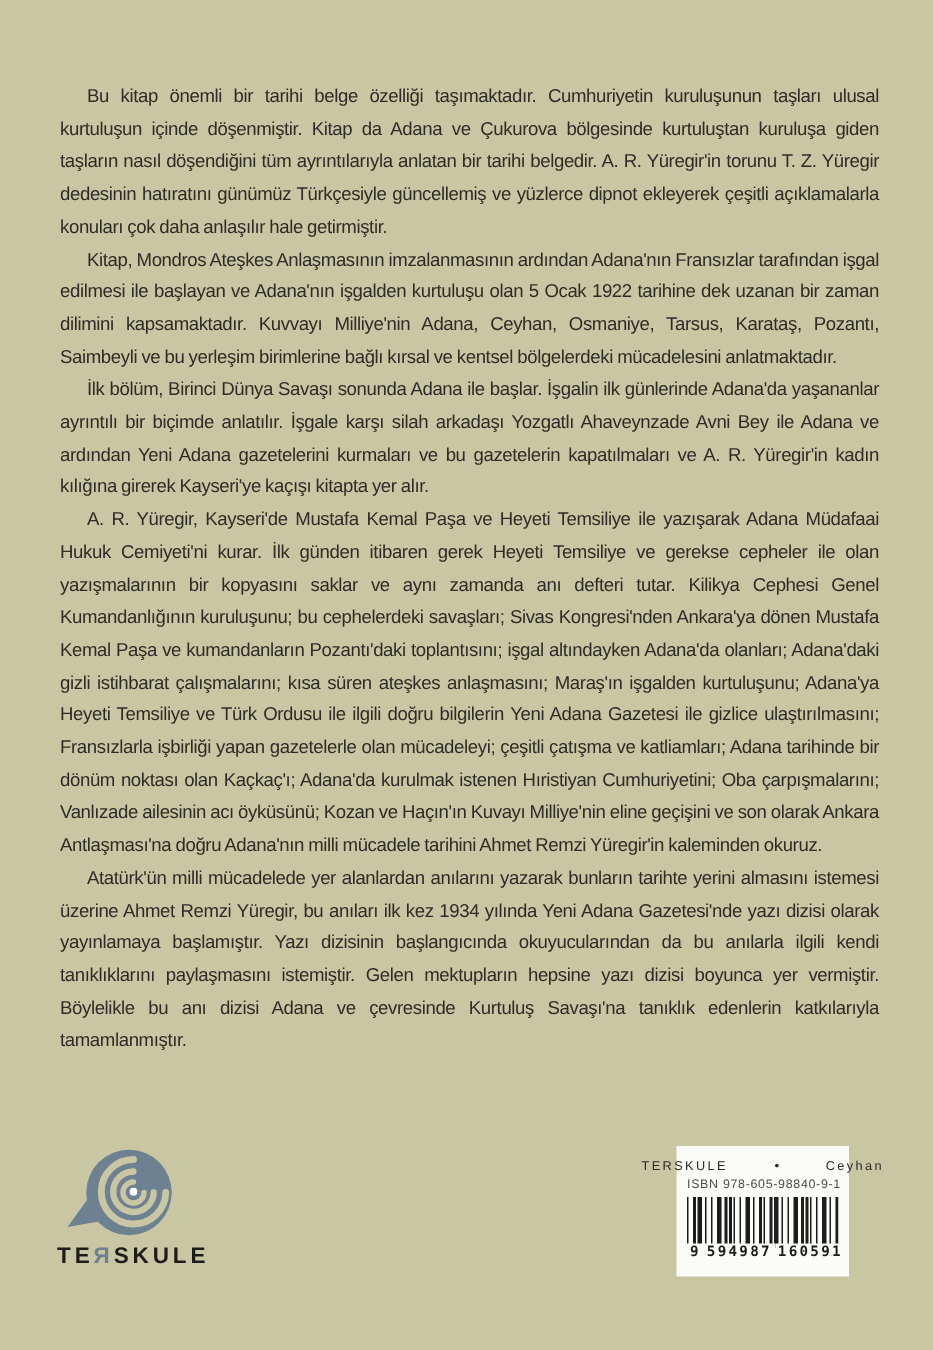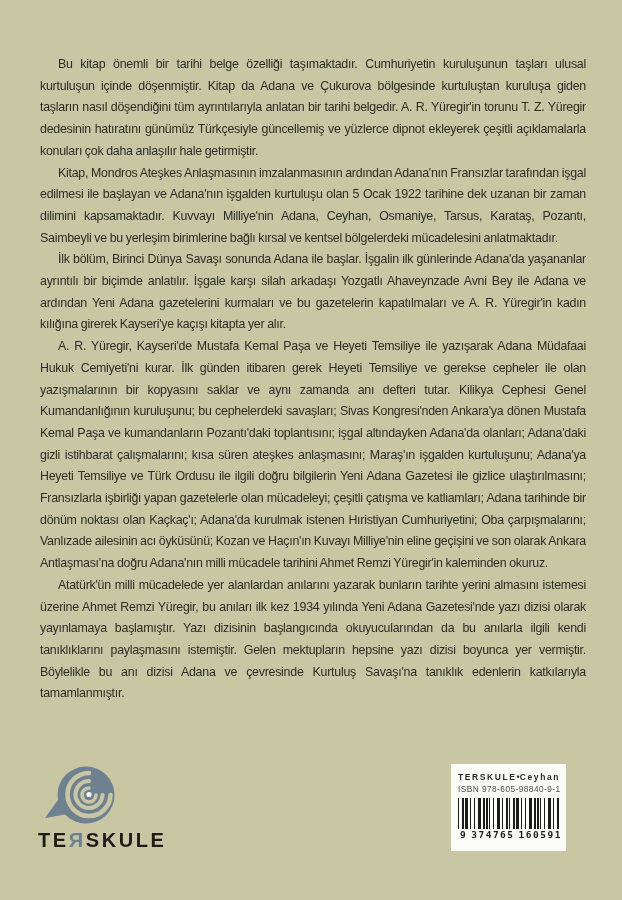--- a/index.html
+++ b/index.html
@@ -35,46 +35,47 @@
   .publisher-logo {
     position: absolute;
     left: 38px;
     top: 766px;
     width: 130px;
     text-align: left;
   }
   .snail { display: block; margin-left: 4px; }
   .wordmark {
     margin-top: 3px;
-    font-size: 20px;
+    font-size: 15px;
     font-weight: bold;
     letter-spacing: 2.6px;
     color: #1d1c18;
     white-space: nowrap;
   }
   .wordmark .rev-r { color: #6e8191; }
   
   .barcode-panel {
     position: absolute;
     left: 451px;
     top: 764px;
     width: 115px;
     height: 87px;
     background: #fbfbf8;
     padding: 8px 7px 0 7px;
   }
   .bc-title-row {
     display: flex;
-    justify-content: space-between;
+    justify-content: center;
     align-items: center;
     font-size: 8.5px;
-    font-weight: bold;
+    font-weight: normal;
     letter-spacing: 1.6px;
     color: #2a2a2a;
     line-height: 10px;
+    gap: 31px;
   }
   .bc-title-row .bc-dot { font-size: 9px; letter-spacing: 0; }
   .bc-isbn {
     margin-top: 2px;
     font-size: 8.3px;
     letter-spacing: 0.45px;
     color: #4b4b48;
     white-space: nowrap;
     line-height: 10px;
   }
@@ -145,21 +146,21 @@
       <span>TERSKULE</span>
       <span class="bc-dot">•</span>
       <span>Ceyhan</span>
     </div>
     <div class="bc-isbn">ISBN 978-605-98840-9-1</div>
     <div class="bc-code">
       <div class="bc-bars" id="bc-bars"><span class="bar" style="width: 1px;"></span><span class="gap" style="width: 3px;"></span><span class="bar" style="width: 2px;"></span><span class="gap" style="width: 1px;"></span><span class="bar" style="width: 3px;"></span><span class="gap" style="width: 2px;"></span><span class="bar" style="width: 1px;"></span><span class="gap" style="width: 3px;"></span><span class="bar" style="width: 1px;"></span><span class="gap" style="width: 3px;"></span><span class="bar" style="width: 3px;"></span><span class="gap" style="width: 2px;"></span><span class="bar" style="width: 2px;"></span><span class="gap" style="width: 1px;"></span><span class="bar" style="width: 2px;"></span><span class="gap" style="width: 1px;"></span><span class="bar" style="width: 1px;"></span><span class="gap" style="width: 3px;"></span><span class="bar" style="width: 1px;"></span><span class="gap" style="width: 3px;"></span><span class="bar" style="width: 3px;"></span><span class="gap" style="width: 2px;"></span><span class="bar" style="width: 1px;"></span><span class="gap" style="width: 3px;"></span><span class="bar" style="width: 2px;"></span><span class="gap" style="width: 1px;"></span><span class="bar" style="width: 1px;"></span><span class="gap" style="width: 3px;"></span><span class="bar" style="width: 2px;"></span><span class="gap" style="width: 1px;"></span><span class="bar" style="width: 3px;"></span><span class="gap" style="width: 2px;"></span><span class="bar" style="width: 1px;"></span><span class="gap" style="width: 3px;"></span><span class="bar" style="width: 1px;"></span><span class="gap" style="width: 3px;"></span><span class="bar" style="width: 3px;"></span><span class="gap" style="width: 2px;"></span><span class="bar" style="width: 2px;"></span><span class="gap" style="width: 1px;"></span><span class="bar" style="width: 2px;"></span><span class="gap" style="width: 1px;"></span><span class="bar" style="width: 1px;"></span><span class="gap" style="width: 3px;"></span><span class="bar" style="width: 1px;"></span><span class="gap" style="width: 3px;"></span><span class="bar" style="width: 3px;"></span><span class="gap" style="width: 2px;"></span><span class="bar" style="width: 1px;"></span><span class="gap" style="width: 3px;"></span><span class="bar" style="width: 2px;"></span></div>
       <div class="bc-digits">
         <span class="grp">9</span>
         <span class="guard"></span>
-        <span class="grp">374765</span>
+        <span class="grp">594987</span>
         <span class="guard"></span>
         <span class="grp">160591</span>
         <span class="guard"></span>
       </div>
     </div>
   </div>
 
 </div>
 
 </body></html>

